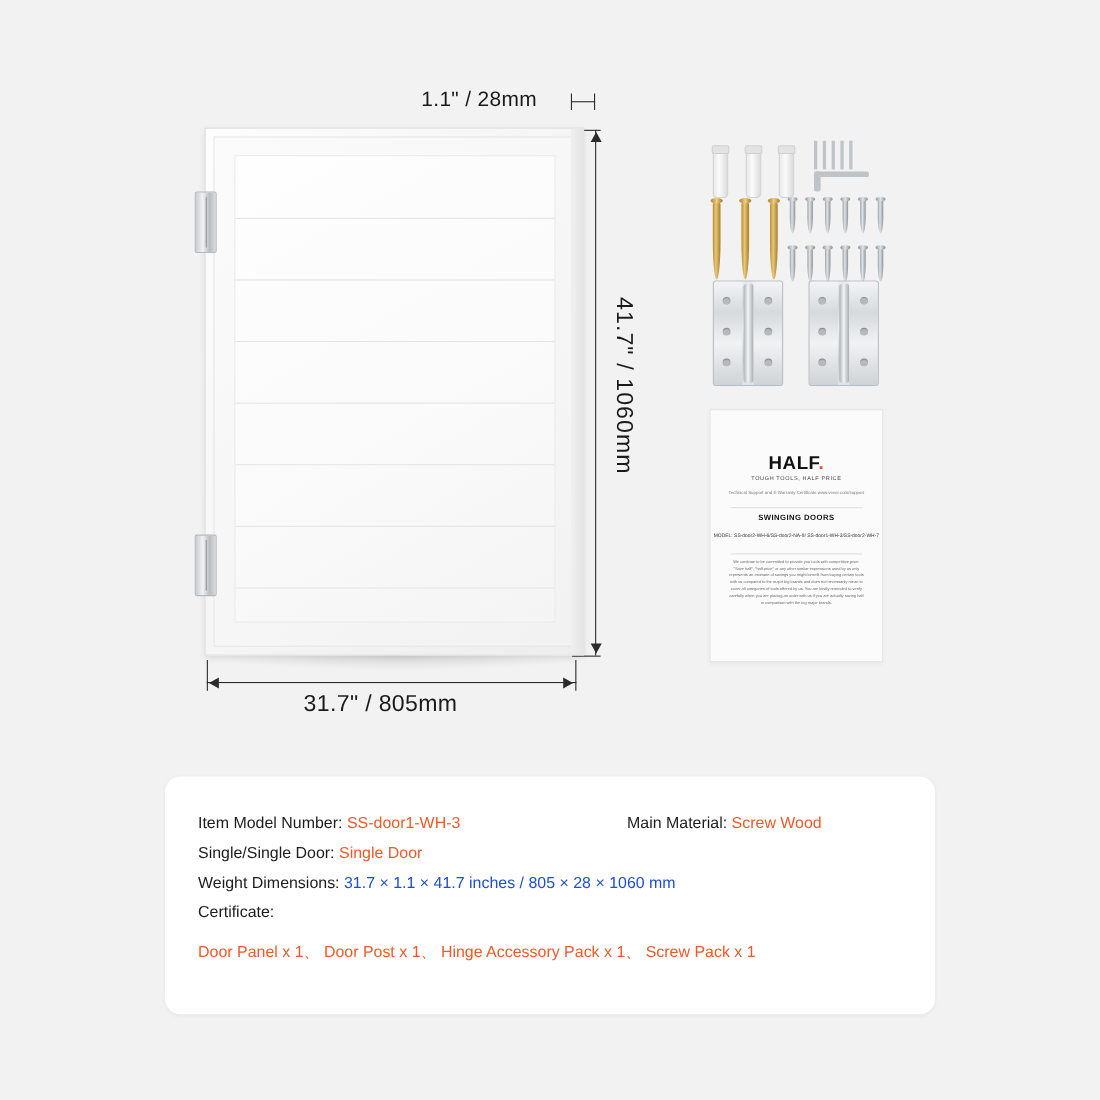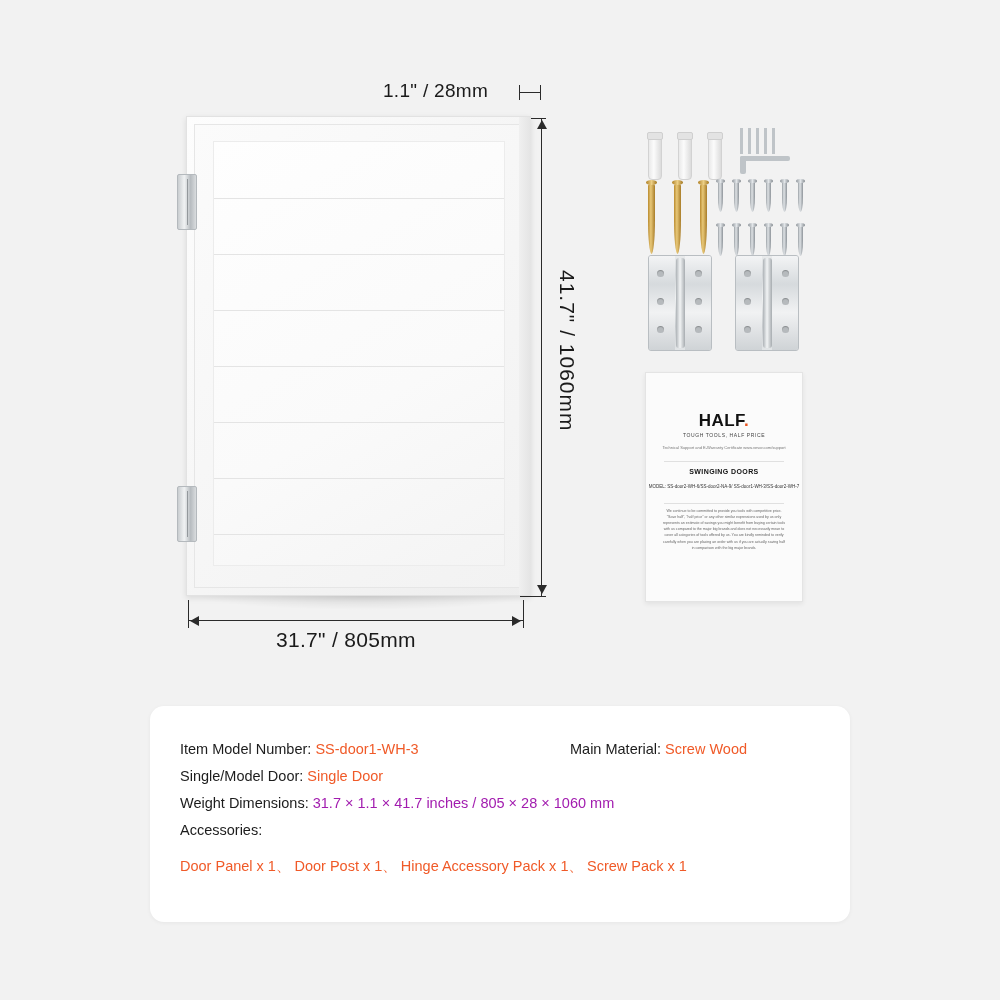--- a/index.html
+++ b/index.html
@@ -328,21 +328,21 @@
     right: 30px;
   }
   .spec-row {
     font-size: 14.5px;
     color: #1c1c1c;
     line-height: 22px;
     margin-bottom: 5px;
     position: relative;
   }
   .spec-val { color: #f05a28; }
-  .spec-val-dark { color: #a21caf; }
+  .spec-val-dark { color: #1d4ed8; }
   .spec-right {
     position: absolute;
     left: 390px;
     top: 0;
   }
   .acc-line {
     margin-top: 13px;
     font-size: 14.5px;
     color: #f05a28;
     line-height: 24px;
@@ -479,31 +479,31 @@
       <div class="spec-row">
         <span>Item Model Number:</span>
         <span class="spec-val">SS-door1-WH-3</span>
         <span class="spec-right">
           <span>Main Material:</span>
           <span class="spec-val">Screw Wood</span>
         </span>
       </div>
 
       <div class="spec-row">
-        <span>Single/Model Door:</span>
+        <span>Single/Single Door:</span>
         <span class="spec-val">Single Door</span>
       </div>
 
 
       <div class="spec-row">
         <span>Weight Dimensions:</span>
         <span class="spec-val-dark">31.7 × 1.1 × 41.7 inches / 805 × 28 × 1060 mm</span>
       </div>
 
       <div class="spec-row">
-        <span>Accessories:</span>
+        <span>Certificate:</span>
       </div>
       <div class="acc-line">Door Panel x 1、 Door Post x 1、 Hinge Accessory Pack x 1、 Screw Pack x 1</div>
 
     </div>
   </div>
 
 </div>
 
 </body></html>

